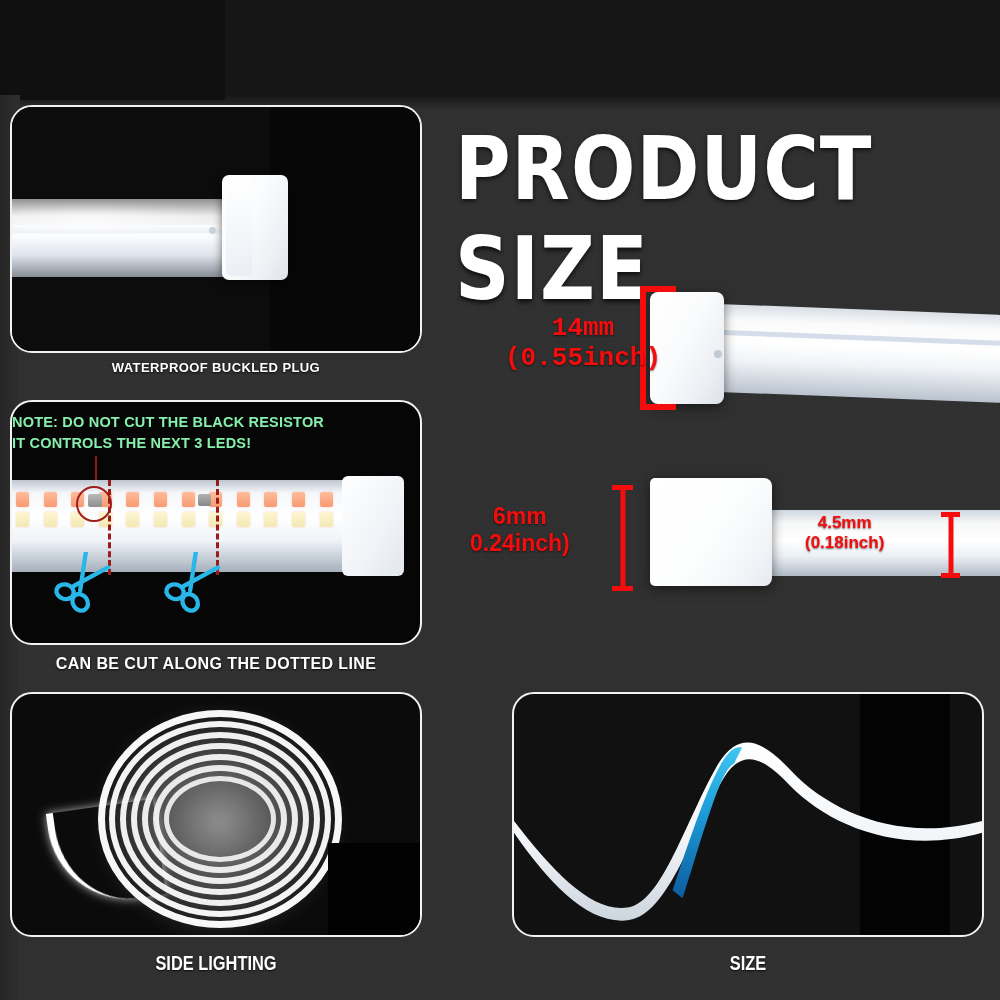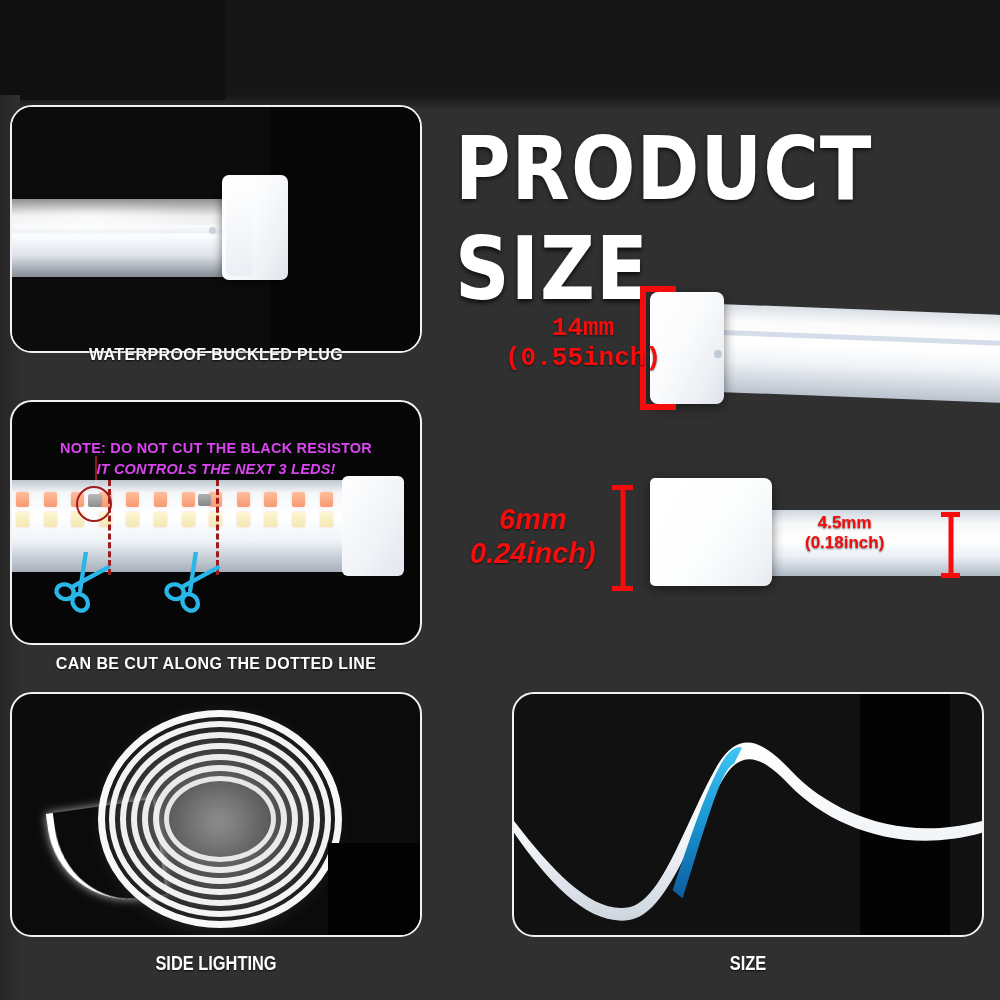--- a/index.html
+++ b/index.html
@@ -105,25 +105,25 @@
     border-radius:6px 0 0 6px;
   }
   #p1 .cap-notch {
     position:absolute; left:197px; top:120px; width:7px; height:7px;
     background:#c9d1da; border-radius:50%;
   }
 
   
   #p2 { left:10px; top:400px; width:412px; height:245px; background:#060606; }
   #note {
-    position:absolute; left:0; right:0; top:36px;
-    text-align:center; color:#d946ef; font-weight:bold;
+    position:absolute; left:0; right:0; top:10px;
+    color:#86efac; font-weight:bold;
     font-size:14.5px; line-height:21px; letter-spacing:.2px;
   }
-  #note .l2 { display:block;font-style:italic; }
+  #note .l2 { display:block; }
   #p2 .leader {
     position:absolute; left:83px; top:54px; width:2px; height:44px;
     background:#8c1c1c;
   }
   #p2 .strip2 {
     position:absolute; left:-12px; top:78px; width:360px; height:92px;
     background:linear-gradient(180deg,
       rgba(222,232,243,.85) 0%,
       rgba(250,252,255,.98) 14%,
       #ffffff 40%,
@@ -202,21 +202,21 @@
     color:#f50d0d;
     font-weight:bold;
     text-align:center;
     line-height:1.16;
     white-space:nowrap;
     text-shadow:0 1px 2px rgba(0,0,0,.6);
   }
   .dim .v { display:block; }
 
   #dim14 { left:505px; top:313px; font-size:26px;font-family:Liberation Mono, monospace; }
-  #dim6  { left:470px; top:503px; font-size:29px;font-style:italic; }
+  #dim6  { left:470px; top:503px; font-size:23px; }
   #dim45 { left:805px; top:513px; font-size:17px; }
 
   
   #bracket14 {
     position:absolute; left:640px; top:286px; width:36px; height:124px;
     border-left:6px solid #f50d0d;
     border-top:6px solid #f50d0d;
     border-bottom:6px solid #f50d0d;
   }
   
@@ -291,21 +291,21 @@
     <div class="dark-left"></div>
     <div class="dark-right"></div>
     <div class="strip-body"></div>
     <div class="strip-ridge"></div>
     <div class="strip-glow"></div>
     <div class="cap"></div>
     <div class="cap-face"></div>
     <div class="cap-notch"></div>
   </div>
 </div>
-<div class="caption" style="left:10px; width:412px; top:346px; text-align:center; font-size:16px;">WATERPROOF BUCKLED PLUG</div>
+<div class="caption" style="left:10px; width:412px; top:360px; text-align:center; font-size:13px;">WATERPROOF BUCKLED PLUG</div>
 
 <div class="panel" id="p2">
   <div class="panel-inner">
 
     <div id="note">
       <span>NOTE: DO NOT CUT THE BLACK RESISTOR</span>
       <span class="l2">IT CONTROLS THE NEXT 3 LEDS!</span>
     </div>
 
     <div class="leader"></div>

